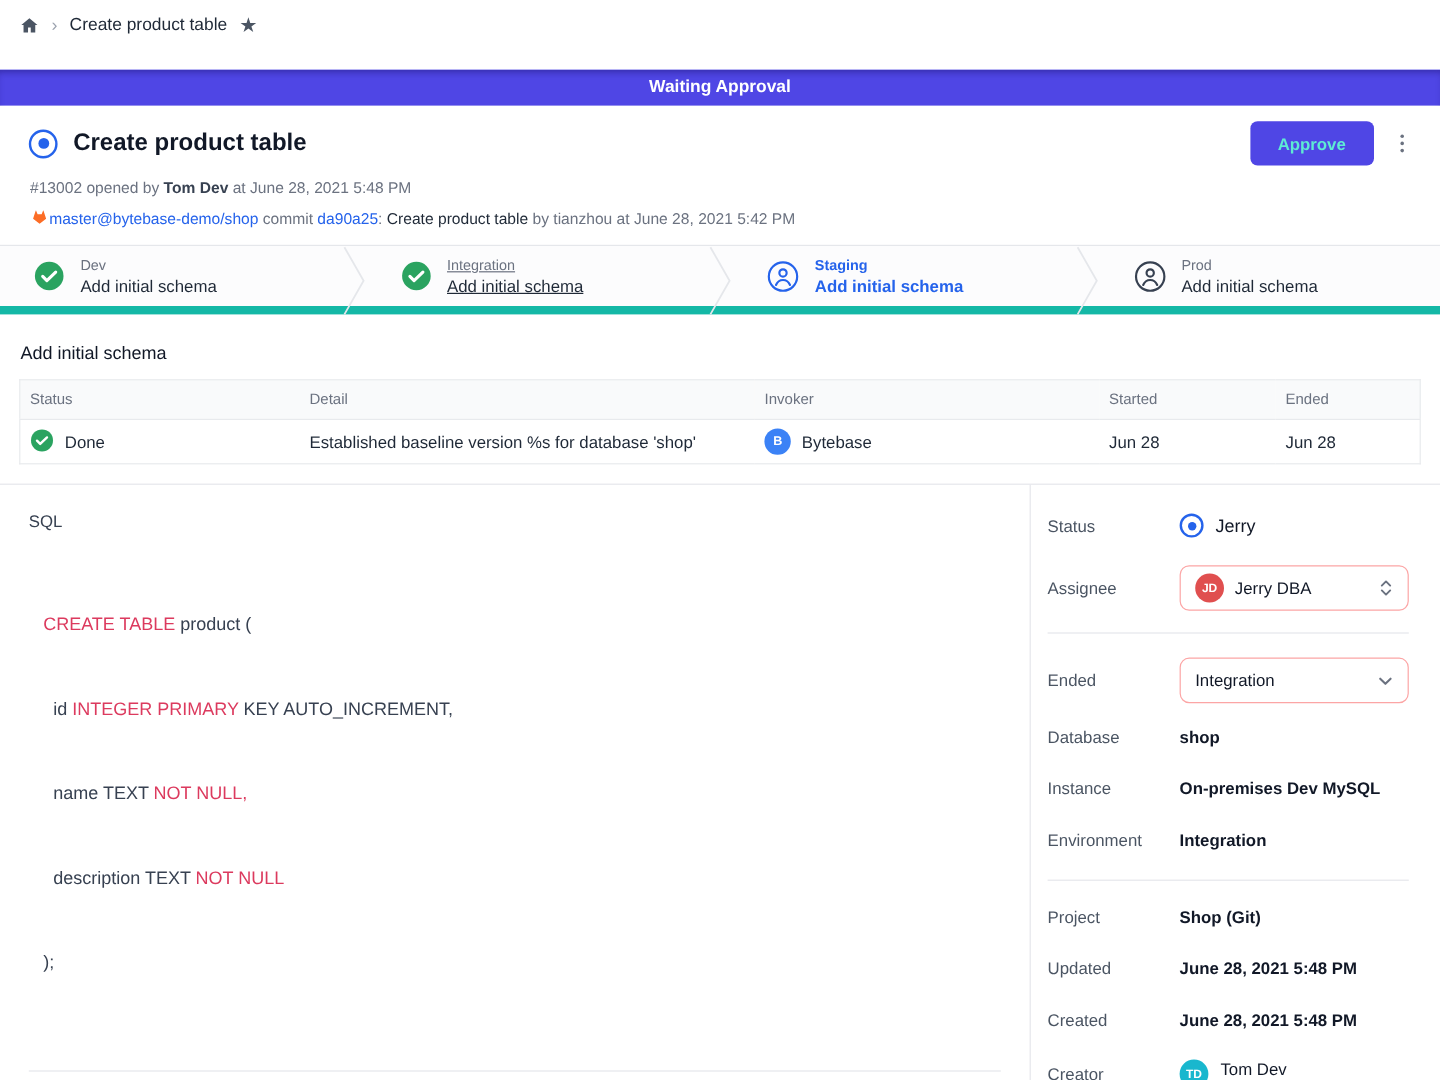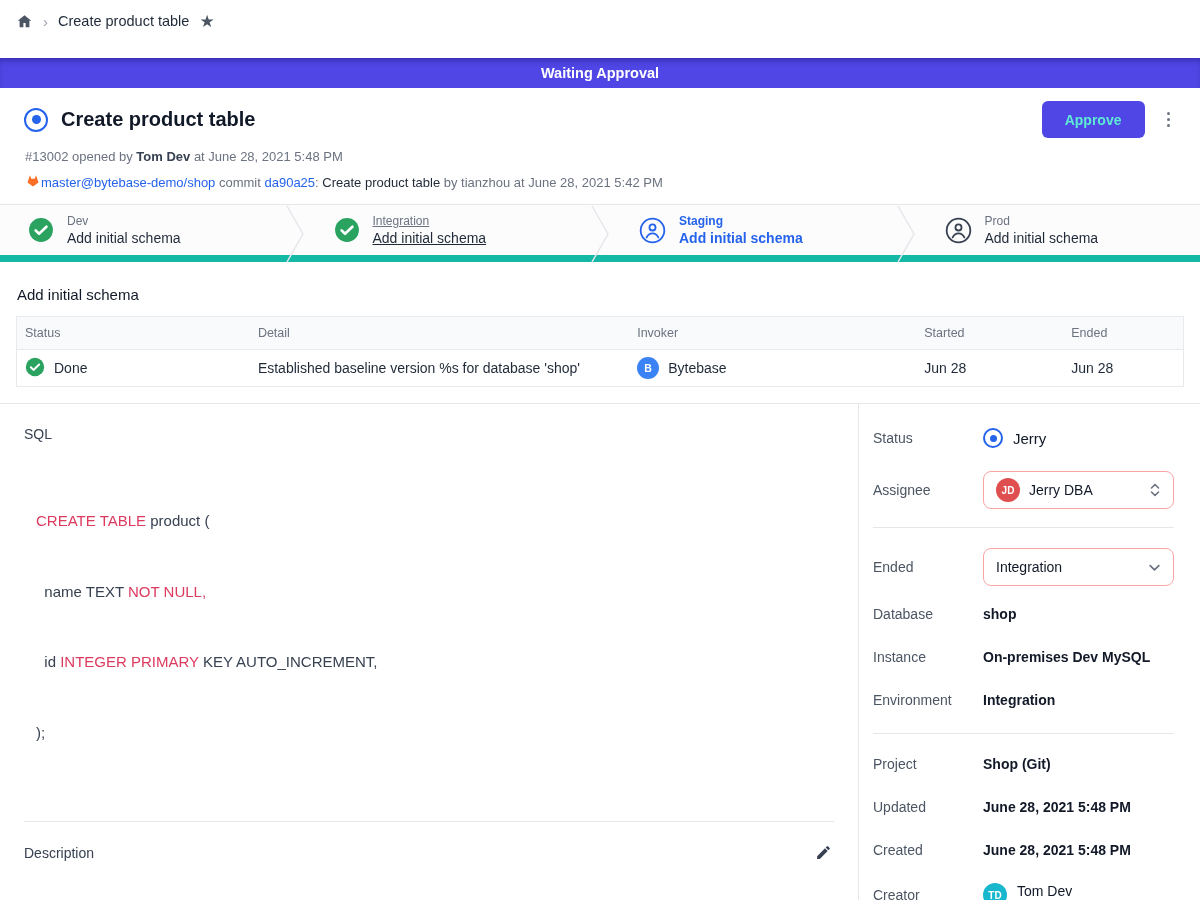--- a/index.html
+++ b/index.html
@@ -233,22 +233,23 @@
       </tbody>
     </table>
   </div>
 
   <div class="split">
 
     <div class="main-col">
       <div class="sql-label">SQL</div>
       <div class="code">
         <div><span class="kw">CREATE TABLE</span><span> product (</span></div>
+        <div><span>  id </span><span class="kw">INTEGER PRIMARY</span><span> KEY AUTO_INCREMENT,</span></div>
         <div><span>  name TEXT </span><span class="kw">NOT NULL,</span></div>
-        <div><span>  id </span><span class="kw">INTEGER PRIMARY</span><span> KEY AUTO_INCREMENT,</span></div>
+        <div><span>  description TEXT </span><span class="kw">NOT NULL</span></div>
         <div><span>);</span></div>
       </div>
 
       <hr class="rule">
       <div class="desc-head">
         <span class="desc-label">Description</span>
         <span class="edit-btn">
           <svg width="17" height="17" viewBox="0 0 24 24" fill="#374151">
               <path d="M3 17.2V21h3.8L17.9 9.9l-3.8-3.8L3 17.2zM20.7 7.1c.4-.4.4-1 0-1.4l-2.4-2.4c-.4-.4-1-.4-1.4 0l-1.8 1.8 3.8 3.8 1.8-1.8z"></path>
             </svg>

